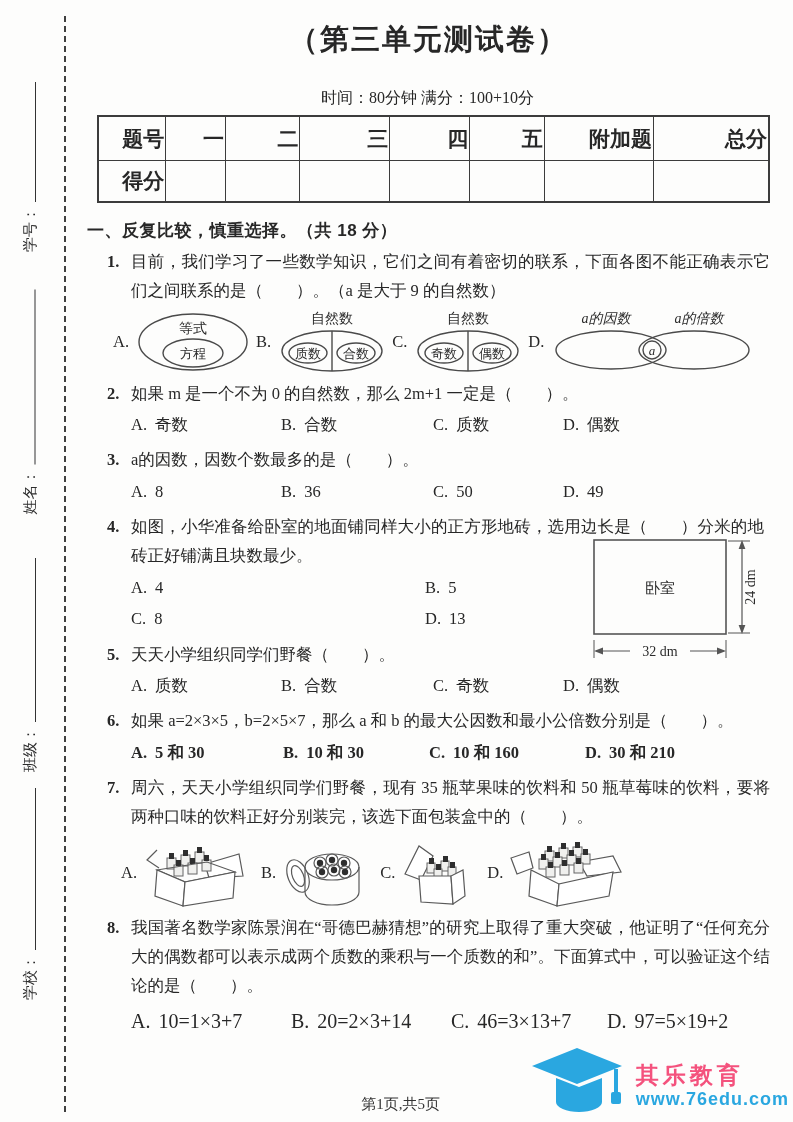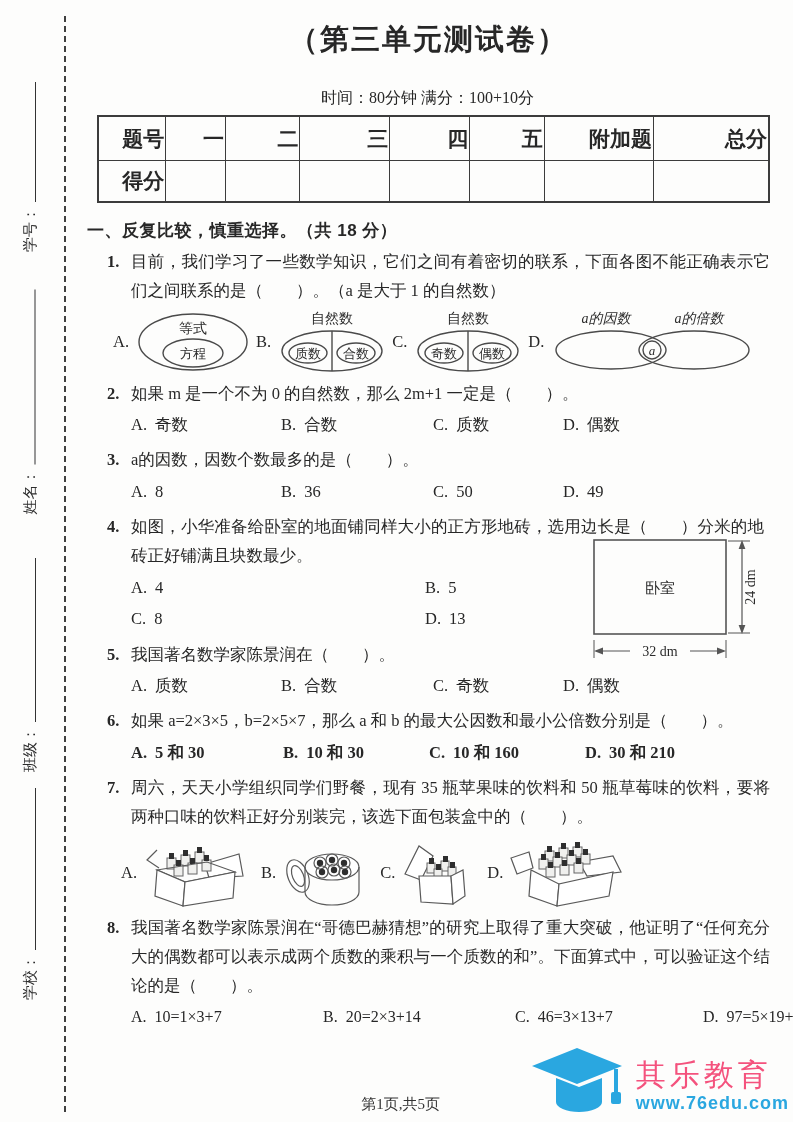--- a/index.html
+++ b/index.html
@@ -31,21 +31,21 @@
   .trow1 td{height:41px;font-size:21px;font-weight:600;}
   .trow2 td{height:38px;font-size:21px;font-weight:600;}
   
   .sec-head{margin:16px 0 4px;font-family:"Liberation Sans",sans-serif;font-size:17px;font-weight:bold;letter-spacing:.5px;}
   .q{position:relative;font-size:16.5px;line-height:1.78;margin-top:5px;}
   .stem{padding-left:44px;text-align:justify;position:relative;margin:0;}
   .qnum{position:absolute;left:20px;font-weight:bold;}
   .opts{display:grid;padding-left:44px;line-height:1.9;margin:1px 0 2px;}
   .g4a{grid-template-columns:150px 152px 130px auto;}
   .g4b{grid-template-columns:152px 146px 156px auto;font-weight:bold;}
-  .g4c{grid-template-columns:160px 160px 156px auto;font-size:16px;gap:32px;}
+  .g4c{grid-template-columns:160px 160px 156px auto;font-size:20px;}
   .g2x2{grid-template-columns:294px auto;width:470px;font-family:Liberation Serif, serif;}
   .opt{white-space:nowrap;}
   .opt .letter{margin-right:8px;}
   
   .venns{display:flex;align-items:center;padding-left:26px;gap:4px;margin:4px 0 2px;}
   .vitem{display:flex;align-items:center;gap:5px;}
   .vitem svg{display:block;}
   svg .ln{fill:none;stroke:#4a4a4a;stroke-width:1.4;}
   svg text{fill:#2b2b2b;}
   
@@ -55,21 +55,21 @@
   .boxes{display:flex;align-items:center;padding-left:34px;gap:14px;margin:6px 0 2px;}
   .bitem{display:flex;align-items:center;gap:6px;}
   .box-ln{fill:#ffffff;stroke:#5a5a5a;stroke-width:1.2;}
   .box-open{fill:none;stroke:#5a5a5a;stroke-width:1.2;}
   .cap{fill:#2e2e2e;stroke:none;}
   .bod{fill:#f0f0ee;stroke:#666;stroke-width:1;}
   
   .page-num{position:absolute;left:8px;right:0;bottom:8px;text-align:center;font-size:15px;color:#333;}
   .brand{position:absolute;right:4px;bottom:-6px;display:flex;align-items:center;gap:8px;}
   .brand-text{display:flex;flex-direction:column;align-items:flex-start;line-height:1.15;}
-  .brand-name{font-family:"Liberation Sans",sans-serif;font-weight:normal;font-size:30px;letter-spacing:4px;color:#f4527d;}
+  .brand-name{font-family:"Liberation Sans",sans-serif;font-weight:bold;font-size:23px;letter-spacing:4px;color:#f4527d;}
   .brand-url{font-family:"Liberation Sans",sans-serif;font-weight:bold;font-size:18px;color:#2aa7e0;letter-spacing:1px;}
 </style>
 </head>
 <body>
 
 <div class="page">
 
   <div class="margin-line"></div>
   <div class="seal-field sf1">
     <span>学号：</span>
@@ -124,21 +124,21 @@
         <td></td>
         <td></td>
         <td></td>
       </tr>
     </tbody>
       </table>
 
     <div class="sec-head">一、反复比较，慎重选择。（共 18 分）</div>
 
     <div class="q">
-      <p class="stem"><span class="qnum">1.</span><span>目前，我们学习了一些数学知识，它们之间有着密切的联系，下面各图不能正确表示它们之间联系的是（　　）。（a 是大于 1 的自然数）</span></p>
+      <p class="stem"><span class="qnum">1.</span><span>目前，我们学习了一些数学知识，它们之间有着密切的联系，下面各图不能正确表示它们之间联系的是（　　）。（a 是大于 9 的自然数）</span></p>
       <div class="venns">
         <div class="vitem">
           <span class="letter">A.</span>
           <svg width="118" height="64" viewBox="0 0 118 64">
             <ellipse class="ln" cx="59" cy="32" rx="54" ry="28"></ellipse>
             <text x="59" y="23" font-size="14" text-anchor="middle">等式</text>
             <ellipse class="ln" cx="59" cy="43" rx="30" ry="14"></ellipse>
             <text x="59" y="48" font-size="13" text-anchor="middle">方程</text>
           </svg>
         </div>
@@ -225,21 +225,21 @@
         <p class="stem" style="padding-right:6px;"><span class="qnum">4.</span><span>如图，小华准备给卧室的地面铺同样大小的正方形地砖，选用边长是（　　）分米的地砖正好铺满且块数最少。</span></p>
         <div class="opts g2x2">
           <span class="opt"><span class="letter">A.</span><span>4</span></span>
           <span class="opt"><span class="letter">B.</span><span>5</span></span>
           <span class="opt"><span class="letter">C.</span><span>8</span></span>
           <span class="opt"><span class="letter">D.</span><span>13</span></span>
         </div>
       </div>
 
       <div class="q">
-        <p class="stem"><span class="qnum">5.</span><span>我国著名数学家陈景润在（　　）。</span></p>
+        <p class="stem"><span class="qnum">5.</span><span>天天小学组织同学们野餐（　　）。</span></p>
         <div class="opts g4a">
           <span class="opt"><span class="letter">A.</span><span>质数</span></span>
           <span class="opt"><span class="letter">B.</span><span>合数</span></span>
           <span class="opt"><span class="letter">C.</span><span>奇数</span></span>
           <span class="opt"><span class="letter">D.</span><span>偶数</span></span>
         </div>
       </div>
     </div>
 
     <div class="q">

